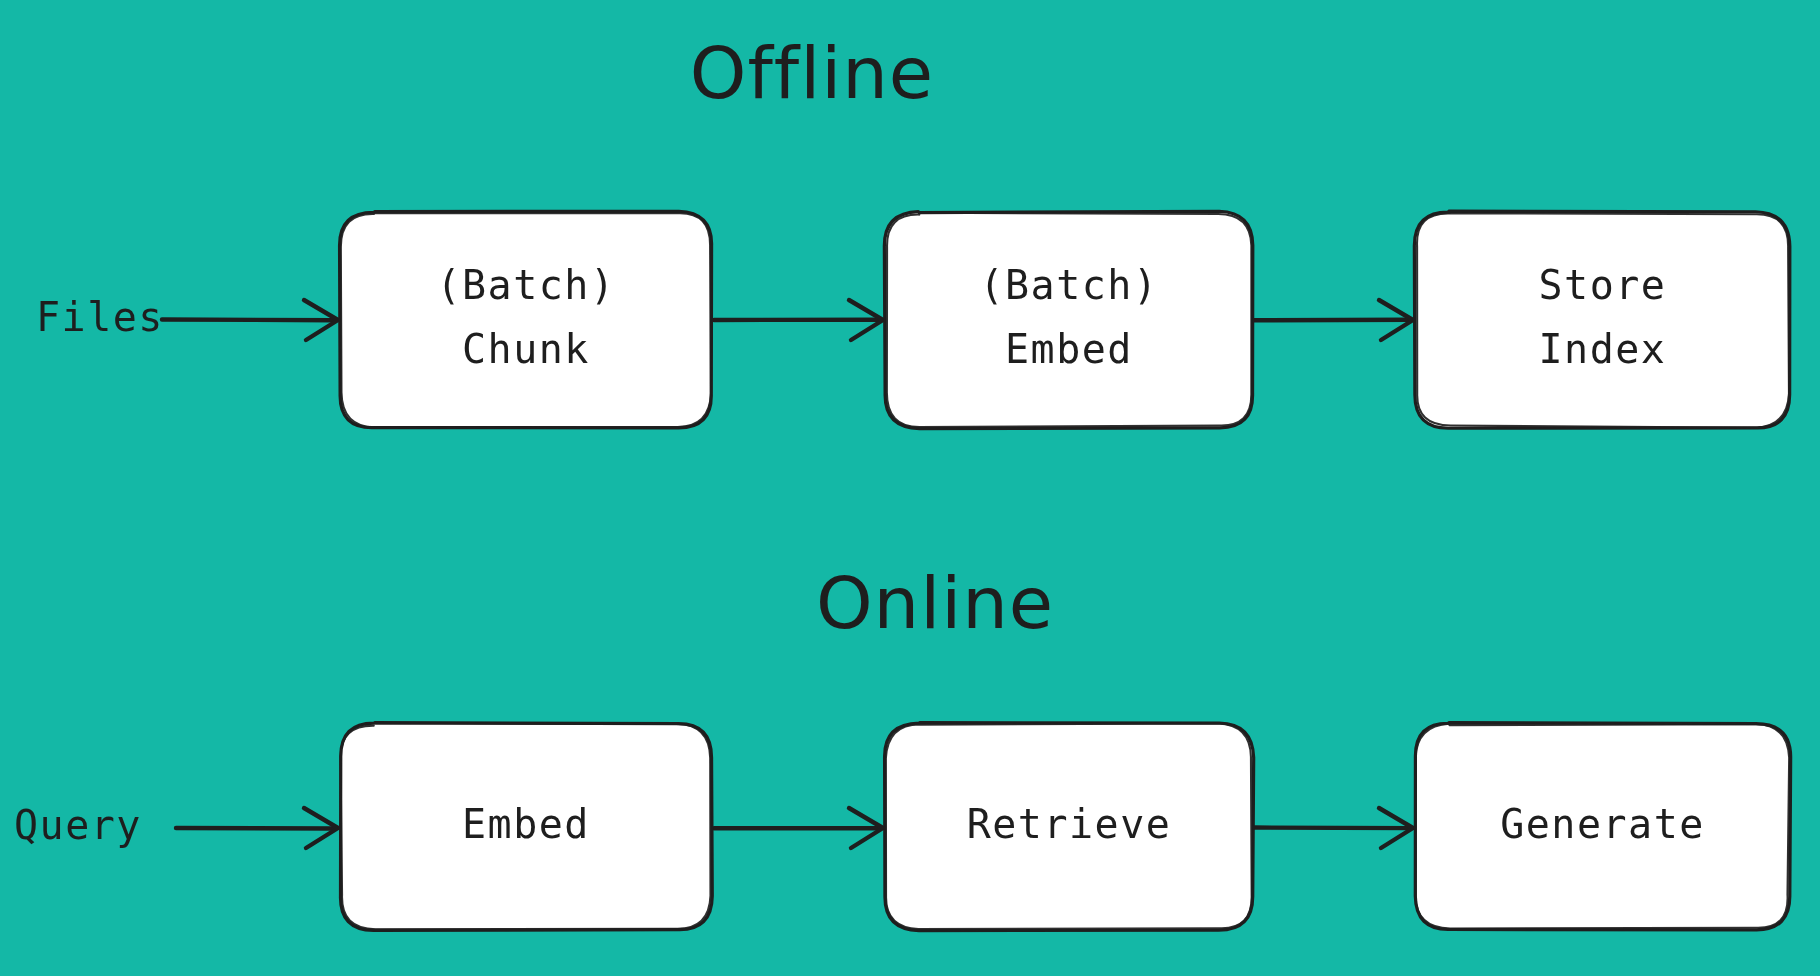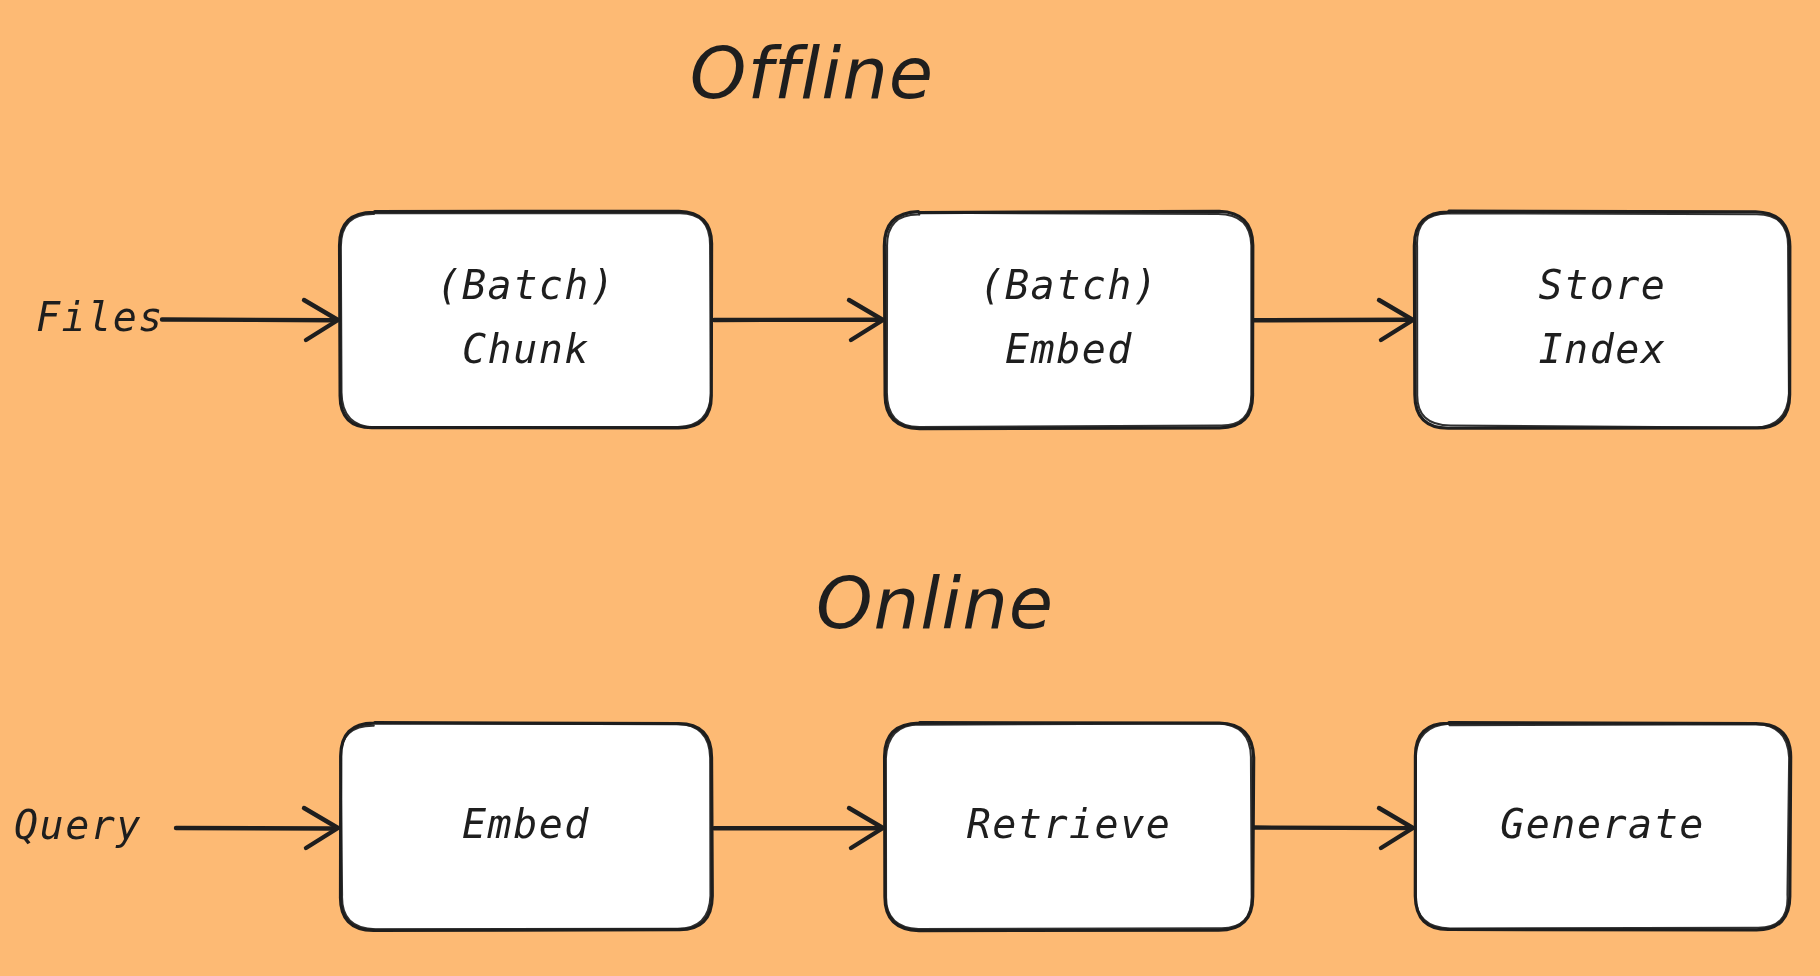--- a/index.html
+++ b/index.html
@@ -7,23 +7,22 @@
     padding: 0;
     background: #ffffff;
   }
   body {
     font-family: "DejaVu Sans", sans-serif;
   }
   #canvas {
     position: relative;
     width: 1820px;
     height: 976px;
-    background: #fdba74;
+    background: #14b8a6;
     overflow: hidden;
-    font-style: italic;
   }
   #diagram-svg {
     position: absolute;
     top: 0;
     left: 0;
     width: 1820px;
     height: 976px;
   }
   .section-title {
     font-family: "DejaVu Sans", sans-serif;

